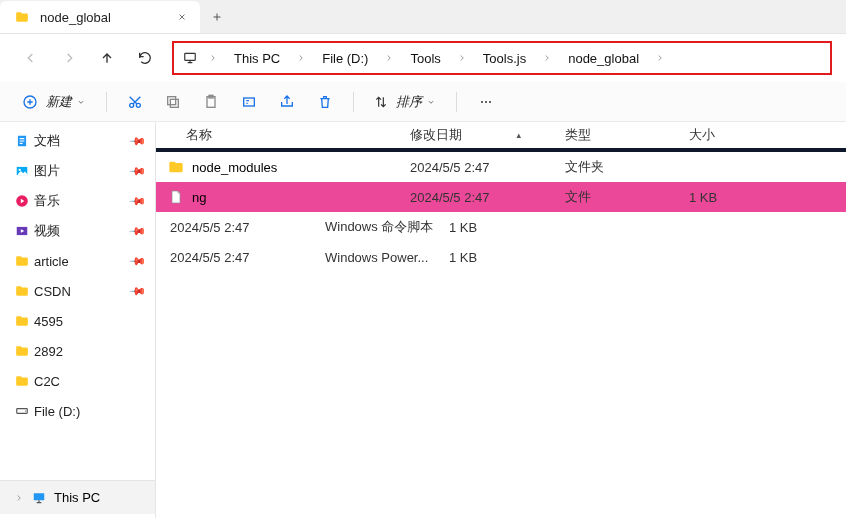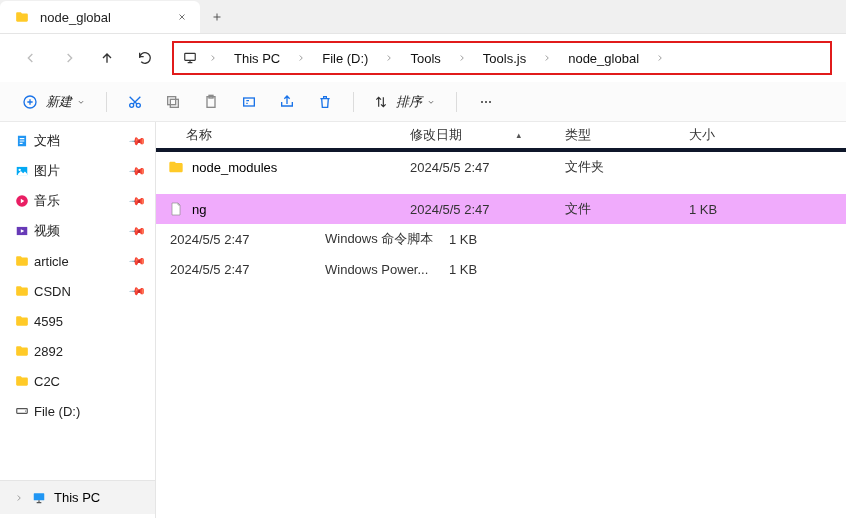--- a/index.html
+++ b/index.html
@@ -44,21 +44,21 @@
   .filepane { flex:1; display:flex; flex-direction:column; }
   .cols { display:flex; align-items:center; height:30px; border-bottom: 4px solid #0f172a; color:#333; padding-right:24px; }
   .cols .c { padding-left: 14px; display:flex; align-items:center; gap:4px; }
   .c-name { flex:0 0 240px; padding-left: 30px !important; }
   .c-date { flex:0 0 155px; }
   .c-type { flex:0 0 124px; }
   .c-size { flex:1; text-align:right; padding-right: 30px; }
   .cols .sortup { font-size:9px; color:#555; margin-left: auto; padding-right: 30px; }
 
   .filerow { display:flex; align-items:center; height:30px; padding-right:12px; }
-  .filerow.sel { background:#f0abfc;margin-top:12px; }
+  .filerow.sel { background:#ec4899; }
   .fc { padding-left: 14px; white-space: nowrap; overflow:hidden; text-overflow:ellipsis; }
   .fc-name { flex:0 0 240px; display:flex; align-items:center; gap:8px; padding-left:12px; }
   .fc-date { flex:0 0 155px; color:#333; }
   .fc-type { flex:0 0 124px; color:#333; }
   .fc-size { flex:1; color:#333; padding-right: 30px;}
   .ficon { width:16px; height:16px; display:flex; align-items:center; justify-content:center; color:#555; }
 
   svg { display:block; }
 </style>
 </head>

